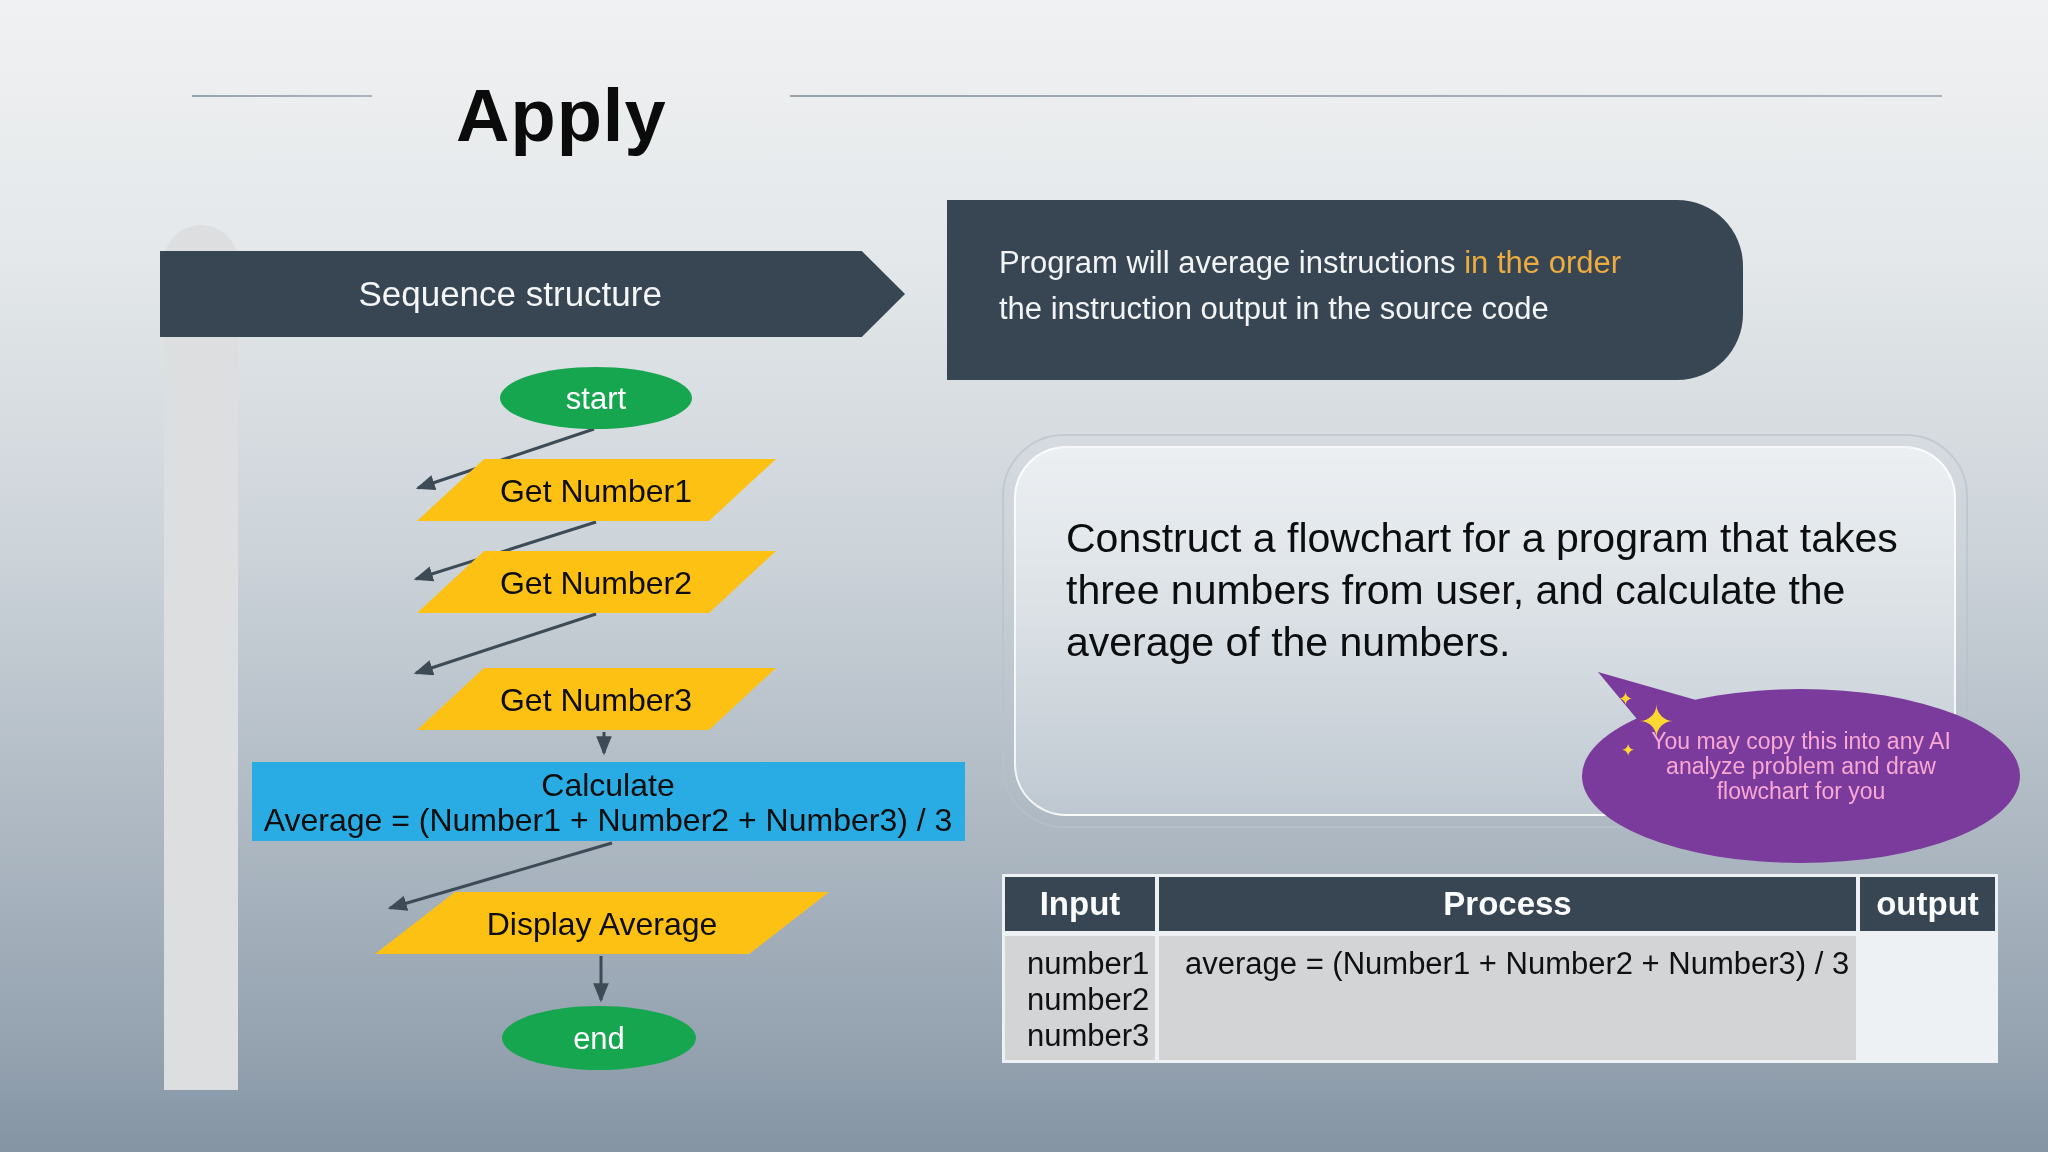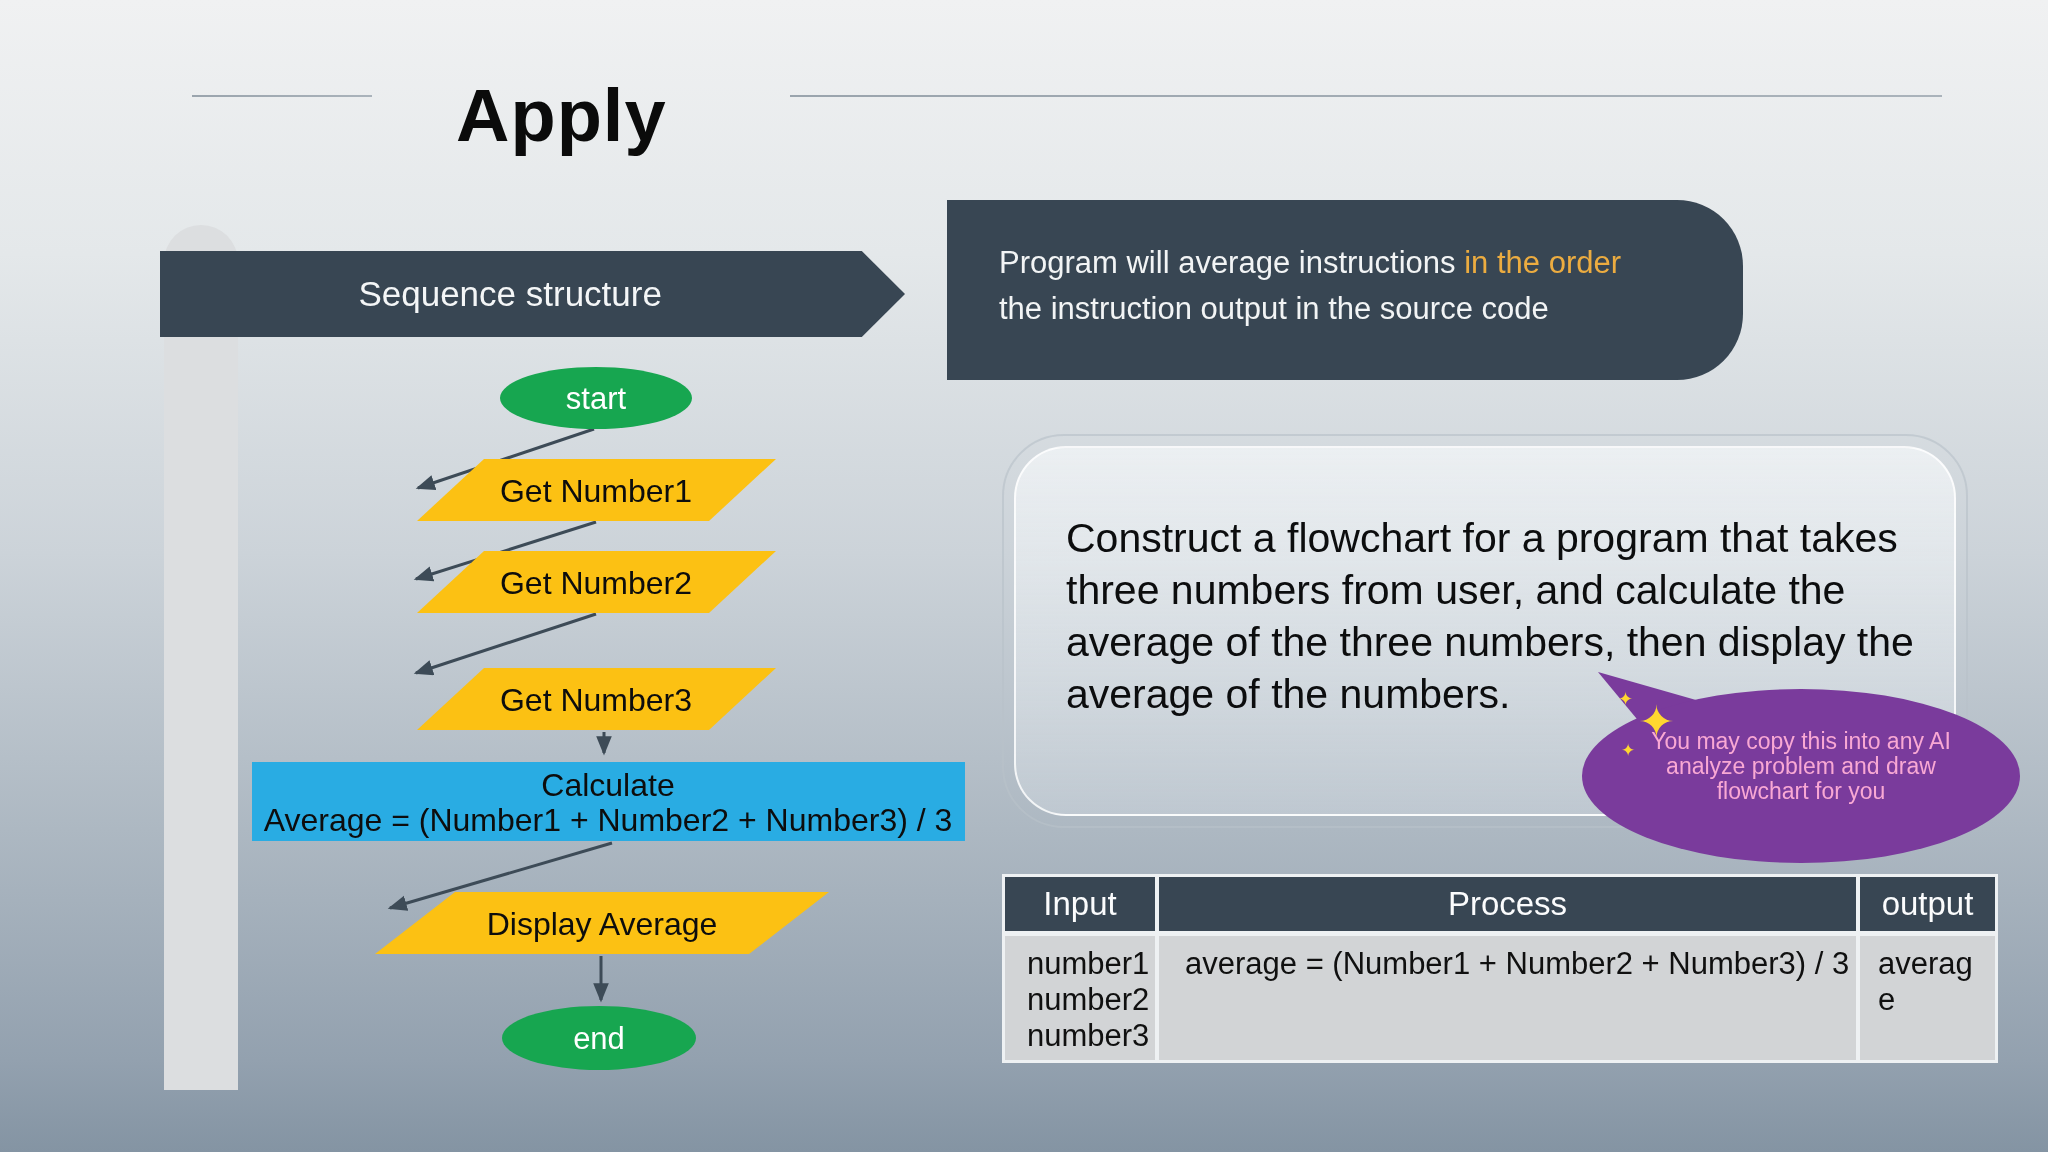--- a/index.html
+++ b/index.html
@@ -43,21 +43,21 @@
   .bubble{left:1582px;top:689px;width:438px;height:174px;border-radius:50%;background:#7a3b9c;}
   .bubble-text{position:absolute;left:30px;top:40px;width:378px;text-align:center;color:#f9a8d4;font-size:23px;line-height:25px;}
   .sparkle{color:#ffd730;line-height:1;}
   .sparkle-big{font-size:44px;left:1638px;top:700px;}
   .sparkle-s1{font-size:18px;left:1618px;top:690px;}
   .sparkle-s2{font-size:17px;left:1621px;top:742px;}
 
   
   .io-table{left:1002px;top:874px;width:996px;background:#eef1f3;padding:3px;box-sizing:border-box;
     display:grid;grid-template-columns:150px 697px 135px;grid-template-rows:54px 124px;gap:5px 4px;}
-  .th{background:#384653;color:#fbfcfd;font-weight:normal;font-size:33px;display:flex;align-items:center;justify-content:center;}
+  .th{background:#384653;color:#fbfcfd;font-weight:bold;font-size:33px;display:flex;align-items:center;justify-content:center;}
   .td{background:#d2d4d6;color:#101010;font-size:31px;line-height:36px;}
   .td-input{padding:10px 13px 0 22px;}
   .td-process{padding:10px 0 0 26px;white-space:nowrap;}
   .td-output{padding:10px 8px 0 18px;word-break:break-all;}
 </style>
 </head>
 <body>
 
 <div class="slide">
 
@@ -114,21 +114,20 @@
     <ellipse cx="599" cy="1038" rx="97" ry="32" fill="#17a650"></ellipse>
     <text x="599" y="1049" text-anchor="middle" class="fc-label-white">end</text>
   </svg>
 
   <div class="abs problem-outer">
     <div class="problem-inner"></div>
   </div>
   <div class="abs problem-text">
     <div>Construct a flowchart for a program that takes</div>
     <div>three numbers from user, and calculate the</div>
-    <div>average of the three numbers, then display the</div>
     <div>average of the numbers.</div>
   </div>
 
   <svg class="abs" style="left:1588px;top:664px;" width="140" height="70">
     <polygon points="10,8 122,40 58,66" fill="#7a3b9c"></polygon>
   </svg>
   <div class="abs bubble">
     <div class="bubble-text">
       <div>You may copy this into any AI</div>
       <div>analyze problem and draw</div>
@@ -142,16 +141,15 @@
   <div class="abs io-table">
     <div class="th">Input</div>
     <div class="th">Process</div>
     <div class="th">output</div>
     <div class="td td-input">
       <span style="display:block">number1</span>
       <span style="display:block">number2</span>
       <span style="display:block">number3</span>
     </div>
     <div class="td td-process">average = (Number1 + Number2 + Number3) / 3</div>
-    <div class="td td-output">average</div>
   </div>
 
 </div>
 
 </body></html>

